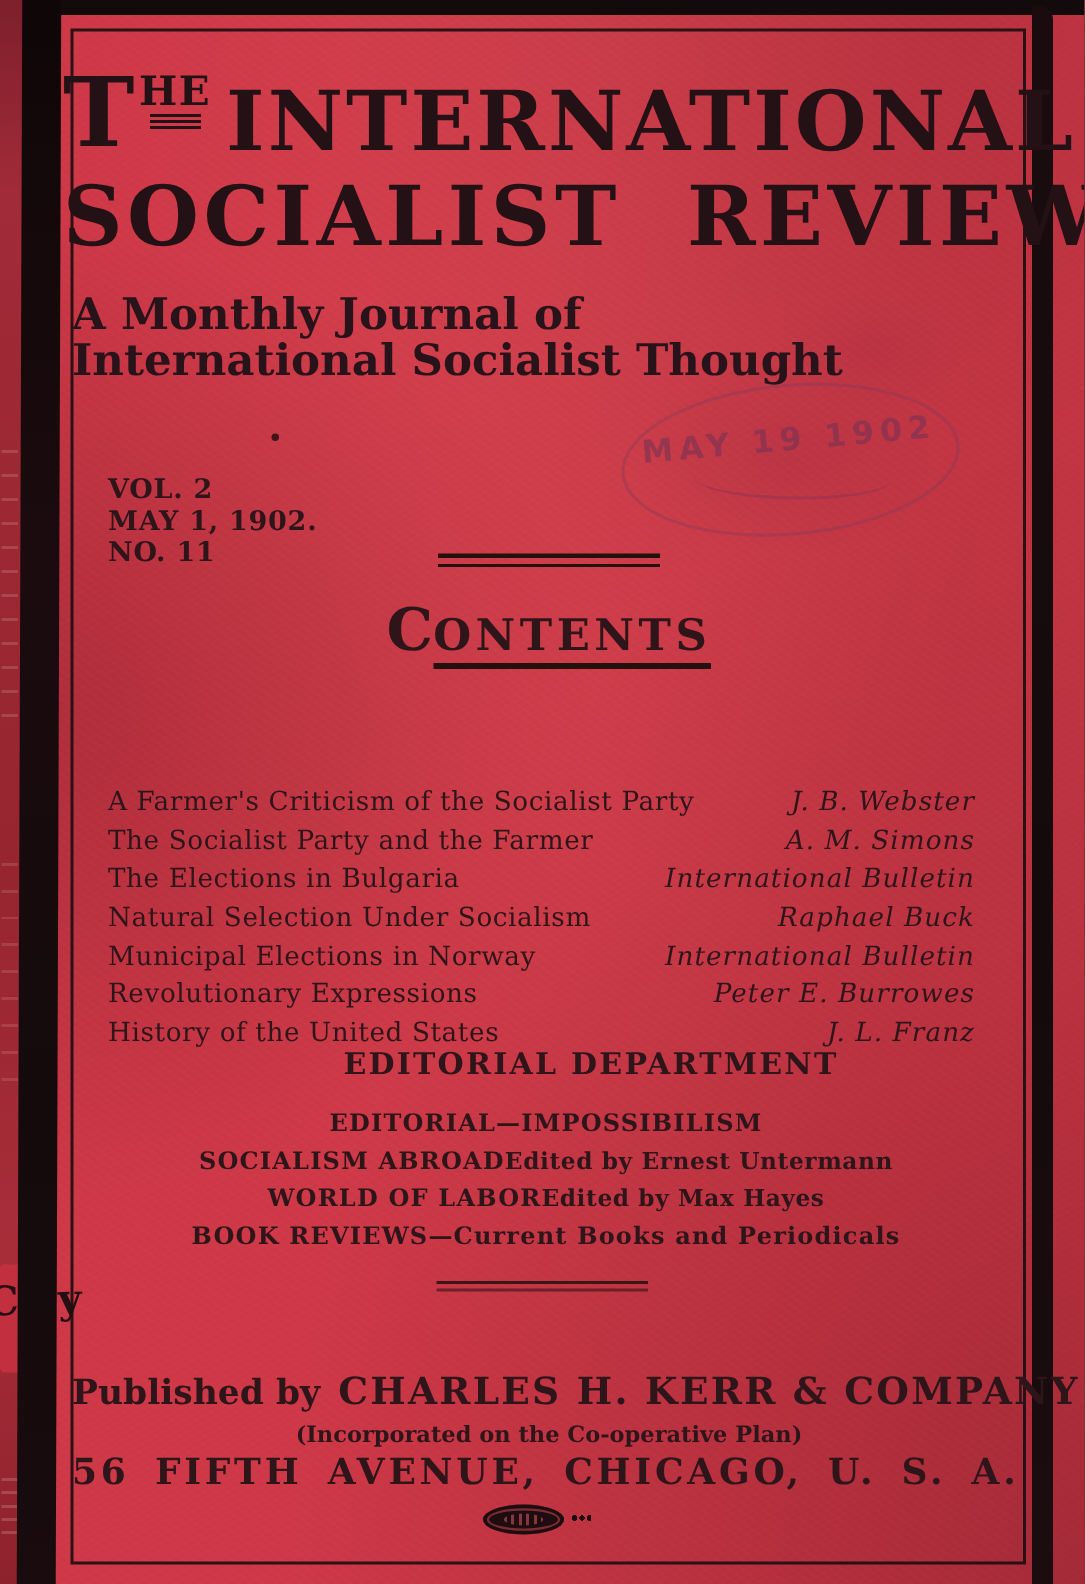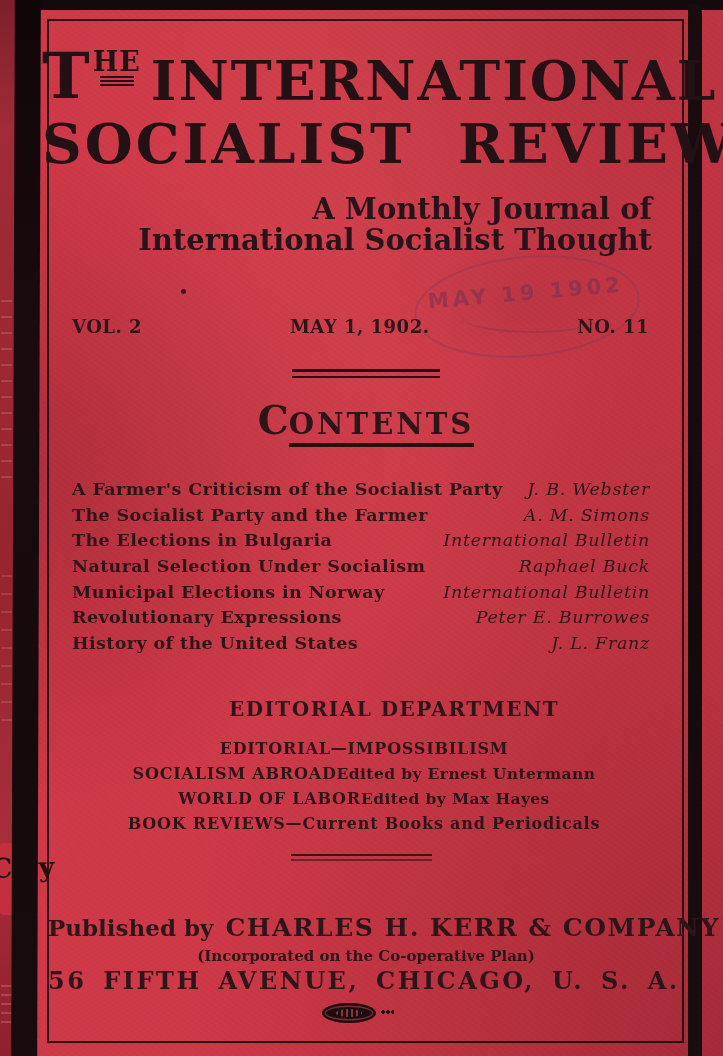--- a/index.html
+++ b/index.html
@@ -42,42 +42,42 @@
   
   .title-line{position:absolute;left:42px;width:648px;text-align:center;white-space:nowrap;
     font-weight:bold;color:#231116;z-index:4;}
   .title-1{top:48px;font-size:55px;letter-spacing:2px;}
   .title-2{top:111px;font-size:55px;letter-spacing:3px;word-spacing:22px;}
   .t-cap{font-size:64px;line-height:55px;vertical-align:top;}
   .the-sup{display:inline-block;vertical-align:top;margin:1px 10px 0 1px;text-align:center;}
   .he{display:block;font-size:27px;line-height:25px;letter-spacing:1px;}
   .he-lines{display:block;width:34px;height:11px;margin:2px auto 0;
     background:repeating-linear-gradient(180deg,#231116 0 2px,transparent 2px 4px);}
-  .subtitle{position:absolute;left:48px;top:194px;width:604px;text-align:right;z-index:4;
+  .subtitle{position:absolute;left:48px;top:194px;width:604px;text-align:left;z-index:4;
     font-weight:bold;font-size:29px;line-height:31px;color:#29131a;}
   .vol-row{position:absolute;left:72px;top:316px;width:577px;display:flex;z-index:4;
-    justify-content:space-between;font-weight:bold;font-size:18px;letter-spacing:0.5px;}
+    justify-content:space-between;font-weight:bold;font-size:18px;letter-spacing:0.5px;flex-direction:column;}
   
   .stamp{position:absolute;left:414px;top:256px;width:222px;height:97px;z-index:3;
     border:2.5px solid rgba(125,58,95,0.38);border-radius:50%;transform:rotate(-5deg);
     display:flex;flex-direction:column;align-items:center;justify-content:center;}
   .stamp-text{font-size:21px;font-weight:bold;letter-spacing:4px;color:rgba(112,50,86,0.55);font-family:"DejaVu Sans","Liberation Sans",sans-serif;}
   .stamp-arc{width:132px;height:26px;border-bottom:2px solid rgba(112,50,86,0.32);border-radius:50%;transform:rotate(6deg);}
   
   .divider-1{position:absolute;left:292px;top:369px;width:148px;height:4px;z-index:4;
     border-top:3px solid #24110f;border-bottom:2px solid #24110f;}
   .divider-2{position:absolute;left:291px;top:854px;width:141px;height:3px;z-index:4;opacity:.85;
     border-top:2px solid #24110f;border-bottom:2px solid rgba(36,17,15,0.65);}
   
   .contents-heading{position:absolute;left:48px;top:403px;width:636px;text-align:center;z-index:4;font-weight:bold;}
   .c-initial{font-size:39px;line-height:34px;vertical-align:baseline;}
   .c-rest{font-size:29px;letter-spacing:3px;border-bottom:4px solid #24110f;padding-bottom:2px;}
   .toc{position:absolute;left:72px;top:479px;width:578px;z-index:4;}
   .toc-row{display:flex;justify-content:space-between;align-items:baseline;height:25.7px;}
-  .toc-title{font-size:17.5px;font-weight:bold;letter-spacing:0.4px;white-space:nowrap;}
+  .toc-title{font-size:17.5px;font-weight:normal;letter-spacing:0.4px;white-space:nowrap;margin-top:46px;}
   .toc-author{font-size:17.5px;font-weight:normal;font-style:italic;letter-spacing:0.7px;white-space:nowrap;}
   
   .ed-heading{position:absolute;left:48px;top:697px;width:636px;text-align:center;z-index:4;
     font-size:20px;font-weight:bold;letter-spacing:1.5px;padding-left:28px;}
   .ed-list{position:absolute;left:72px;top:739px;width:584px;z-index:4;}
   .ed-row{display:flex;justify-content:center;align-items:baseline;height:24.9px;}
   .ed-label{font-size:16px;font-weight:bold;letter-spacing:0.8px;white-space:nowrap;}
   .ed-editor{font-size:15.5px;font-weight:bold;letter-spacing:0.4px;white-space:nowrap;}
   
   .publisher{position:absolute;left:48px;top:913px;width:636px;text-align:center;z-index:4;white-space:nowrap;}

